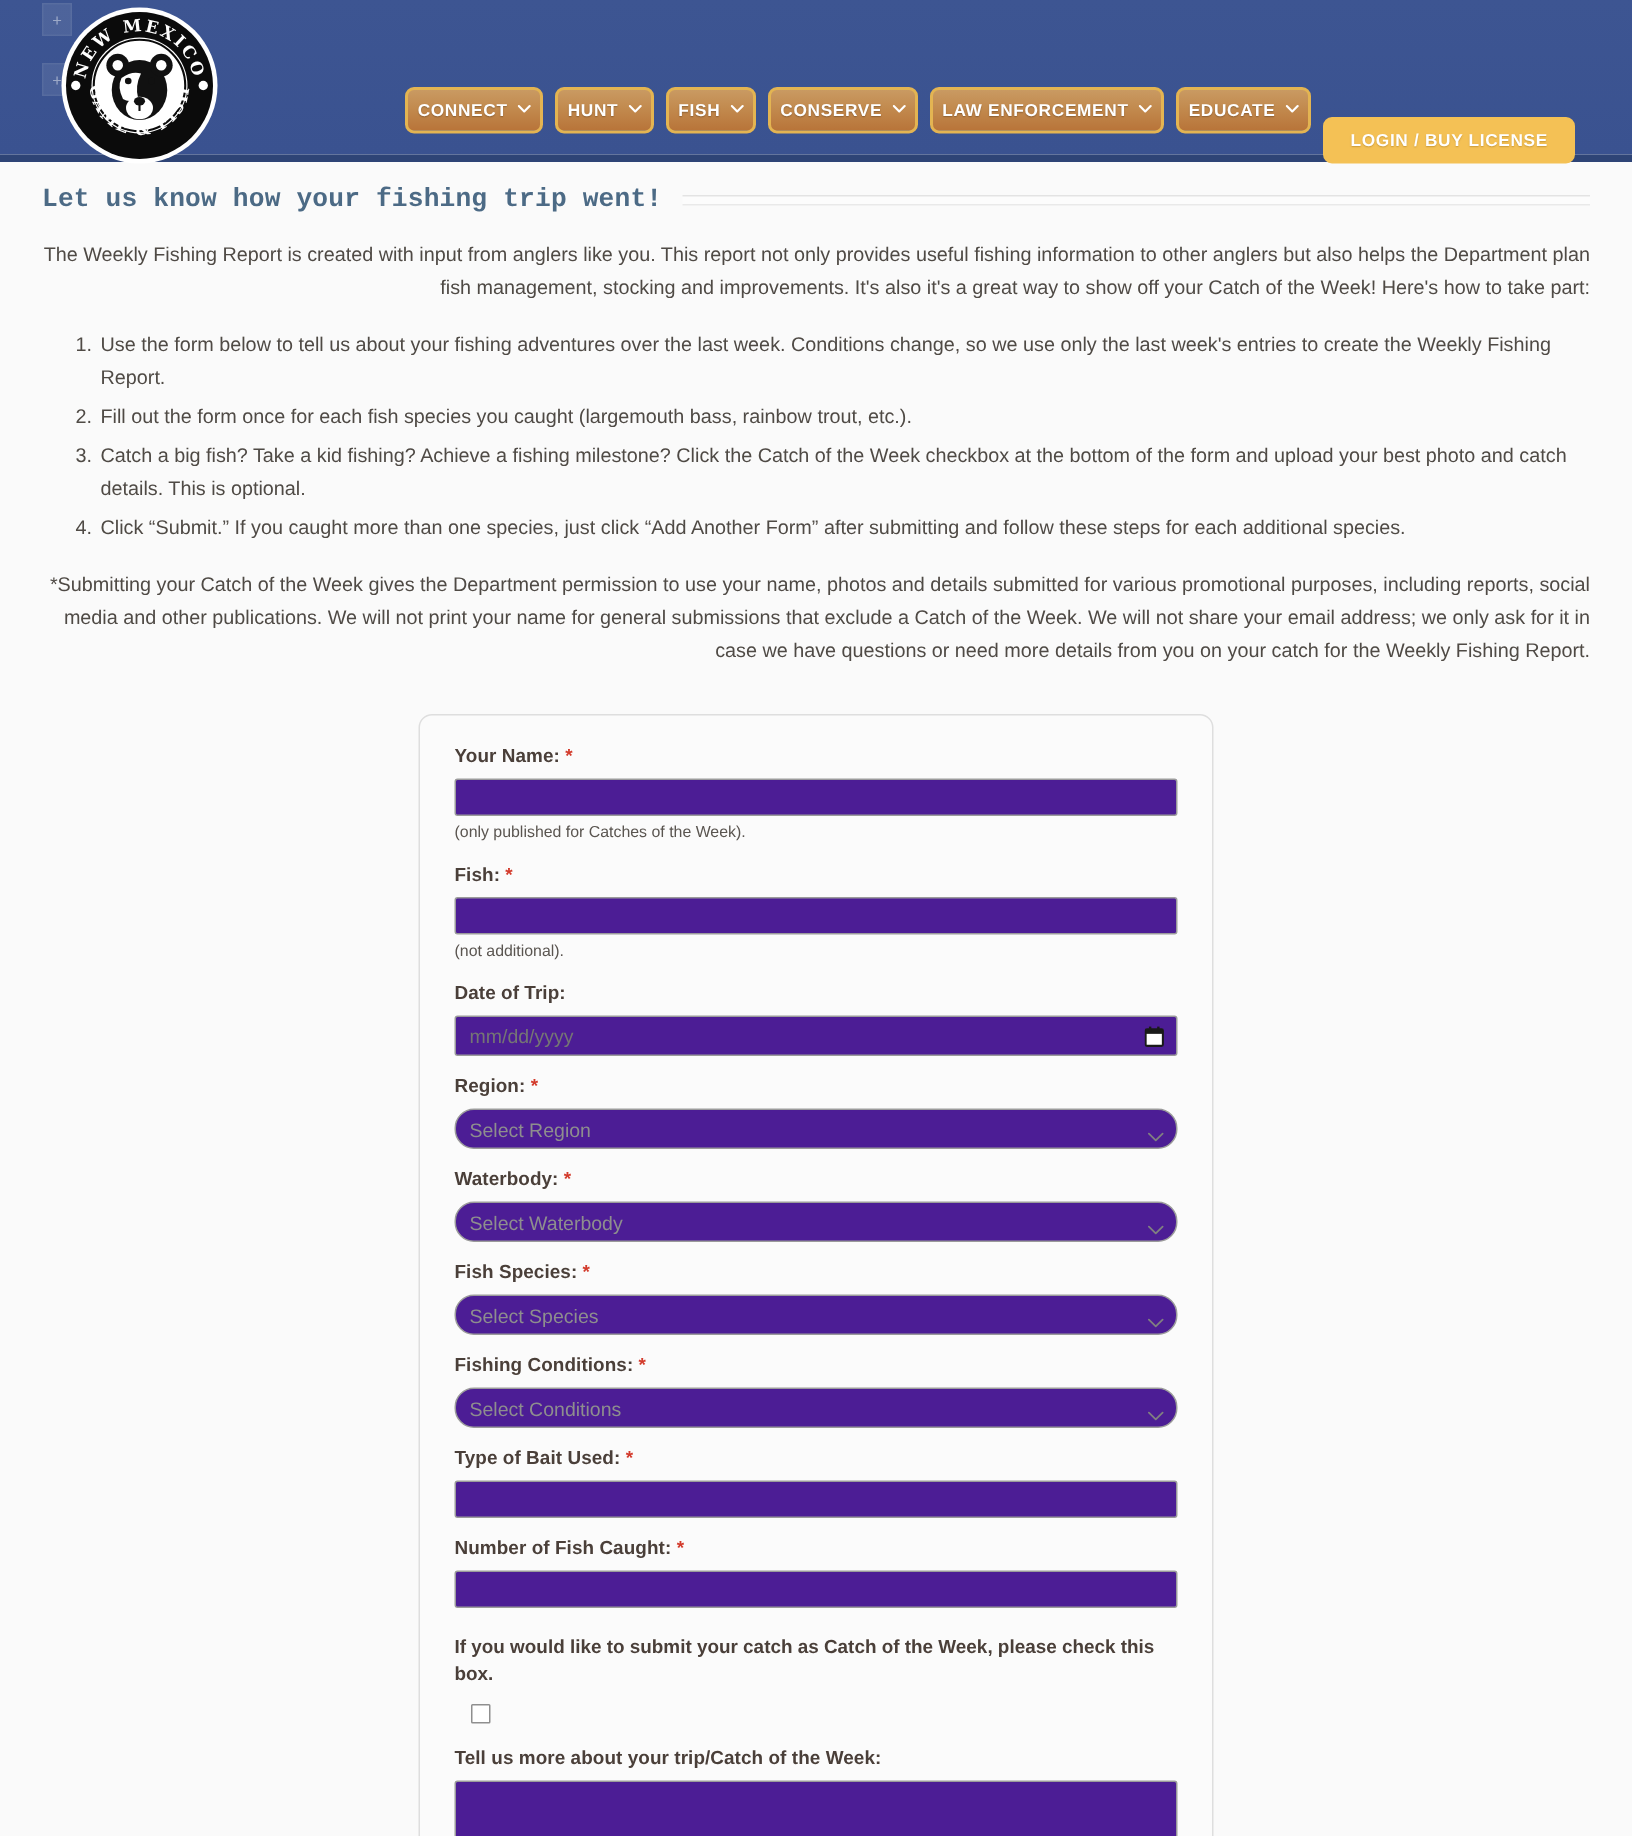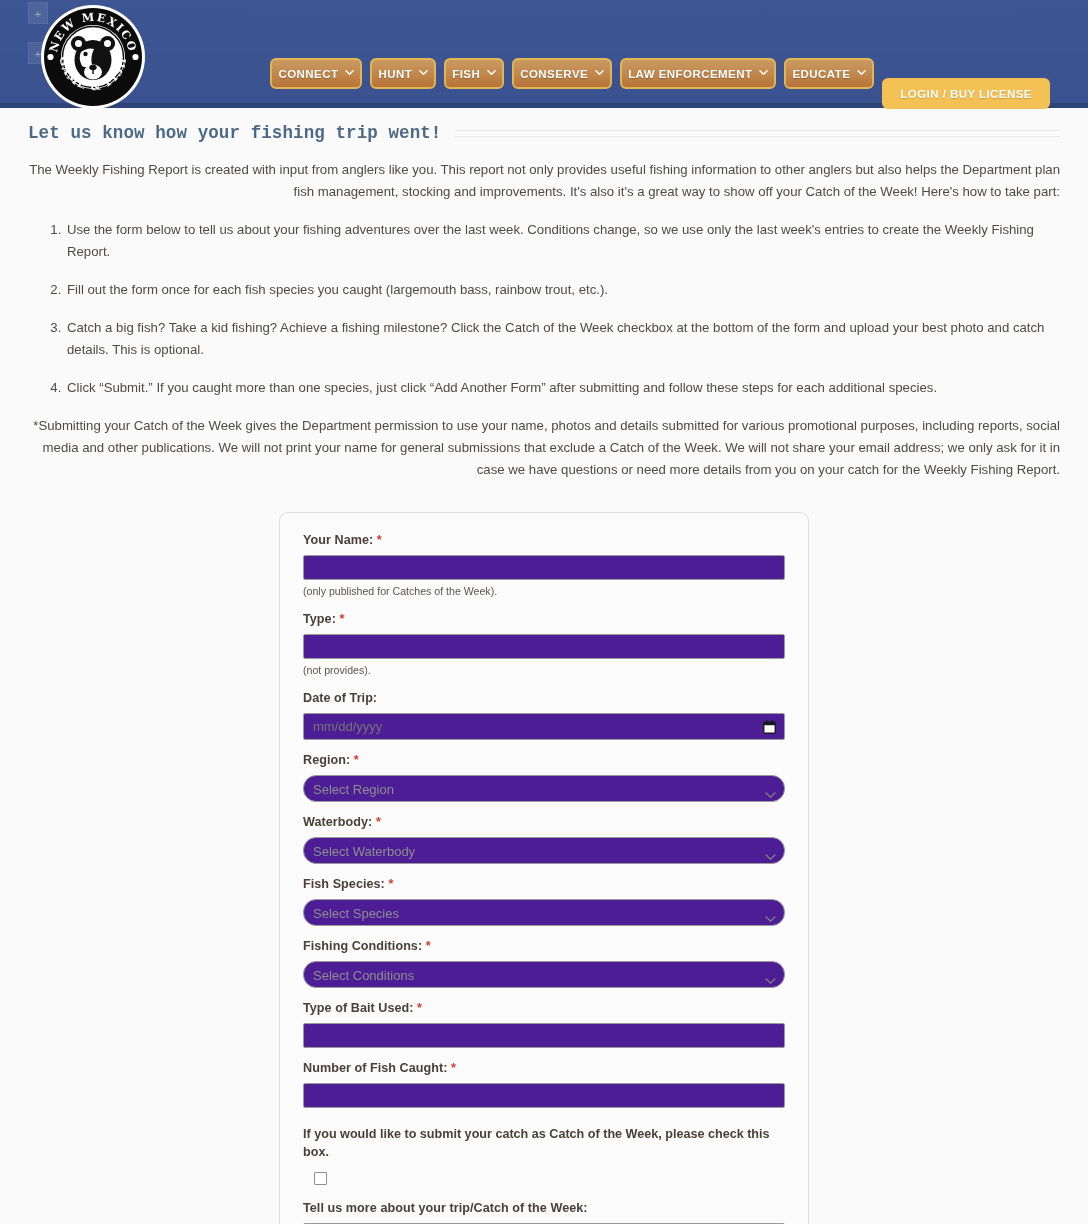--- a/index.html
+++ b/index.html
@@ -144,21 +144,21 @@
     color: #4f4a45;
     text-align: right;
   }
   ol.steps {
     margin: 16px 0 0 0;
     padding-left: 37px;
     font-size: 13.2px;
     line-height: 22px;
     color: #4f4a45;
   }
-  ol.steps li { margin: 16px 0 0 0; padding-left: 2px; }
+  ol.steps li { margin: 4px 0 0 0; padding-left: 2px; }
 
   
   .form-card {
     width: 530px;
     margin: 31px auto 0 auto;
     background: #fbfbfb;
     border: 1px solid #dedede;
     border-radius: 9px;
     padding: 20px 23px 24px 23px;
   }
@@ -391,25 +391,25 @@
       <label class="field-label">
         <span>Your Name:</span>
         <span class="req">*</span>
       </label>
       <input class="txt-input" type="text" placeholder="" style="">
       <div class="hint">(only published for Catches of the Week).</div>
     </div>
 
     <div class="field">
       <label class="field-label">
-        <span>Type:</span>
+        <span>Fish:</span>
         <span class="req">*</span>
       </label>
       <input class="txt-input" type="text" placeholder="" style="">
-      <div class="hint">(not provides).</div>
+      <div class="hint">(not additional).</div>
     </div>
 
     <div class="field">
       <label class="field-label">
         <span>Date of Trip:</span>
         <span class="req"></span>
       </label>
       <div class="date-wrap">
         <input class="txt-input date-input" type="text" placeholder="mm/dd/yyyy" style="">
         <span class="cal-icon">

